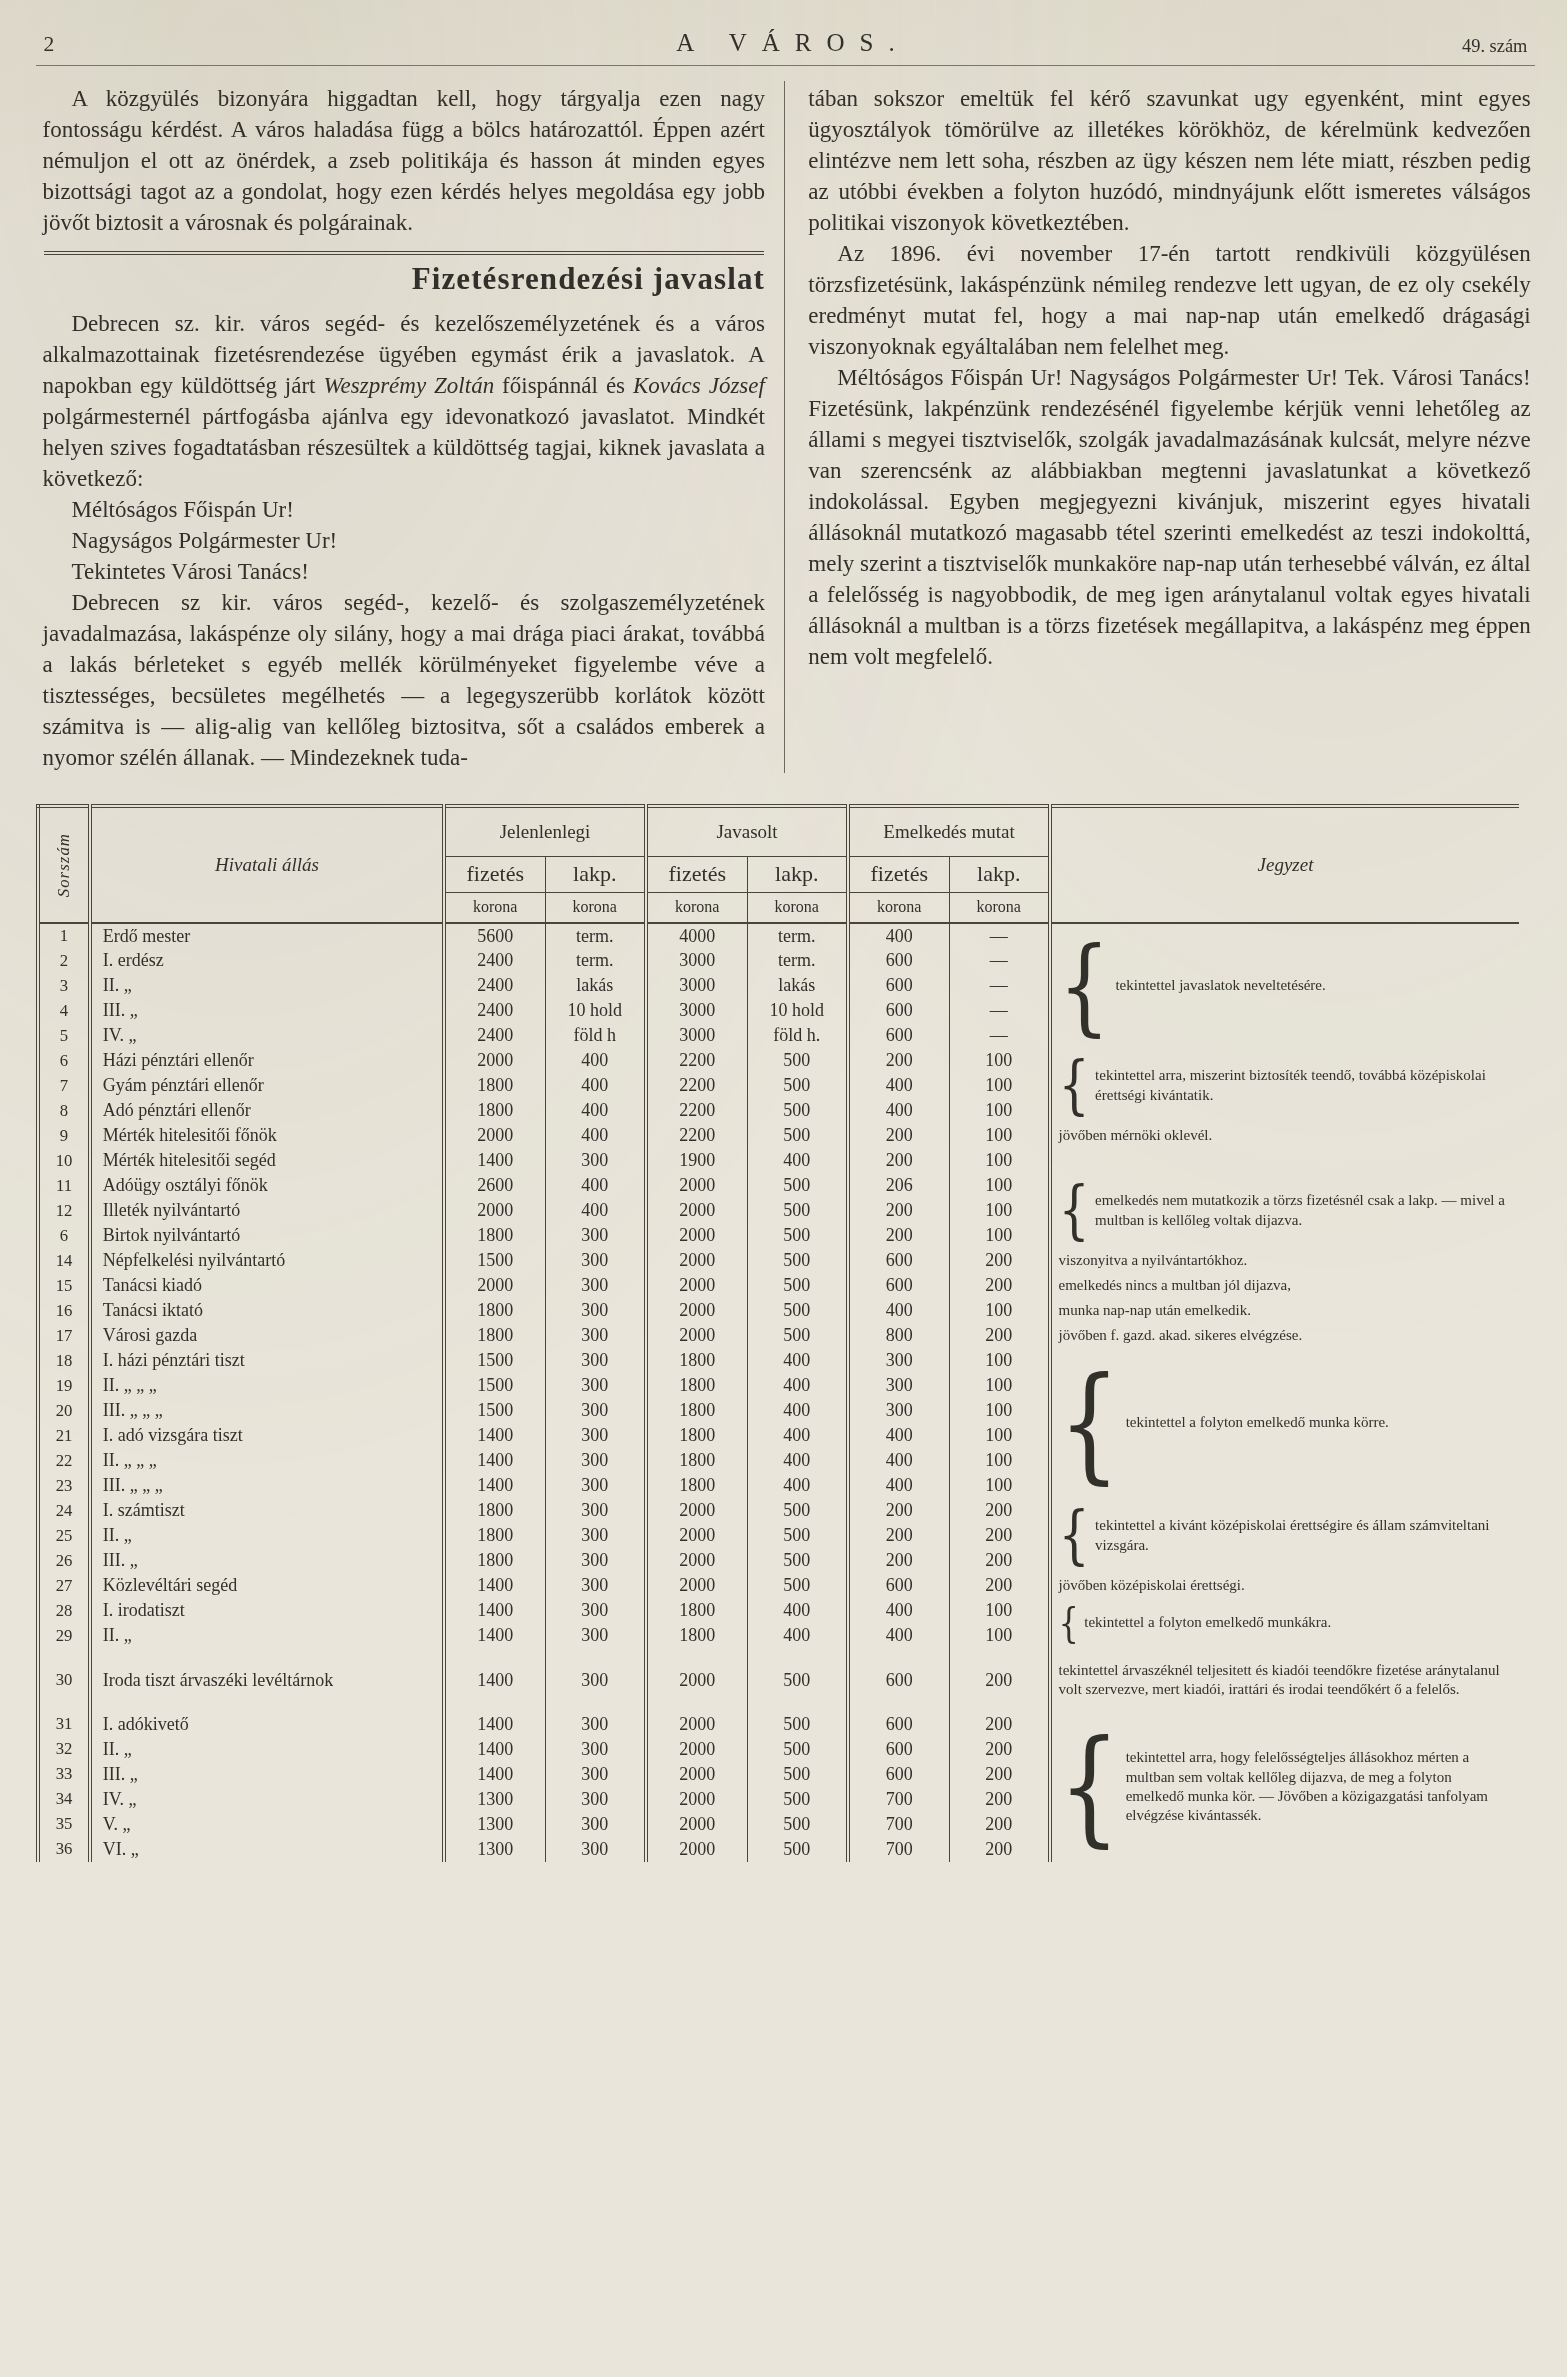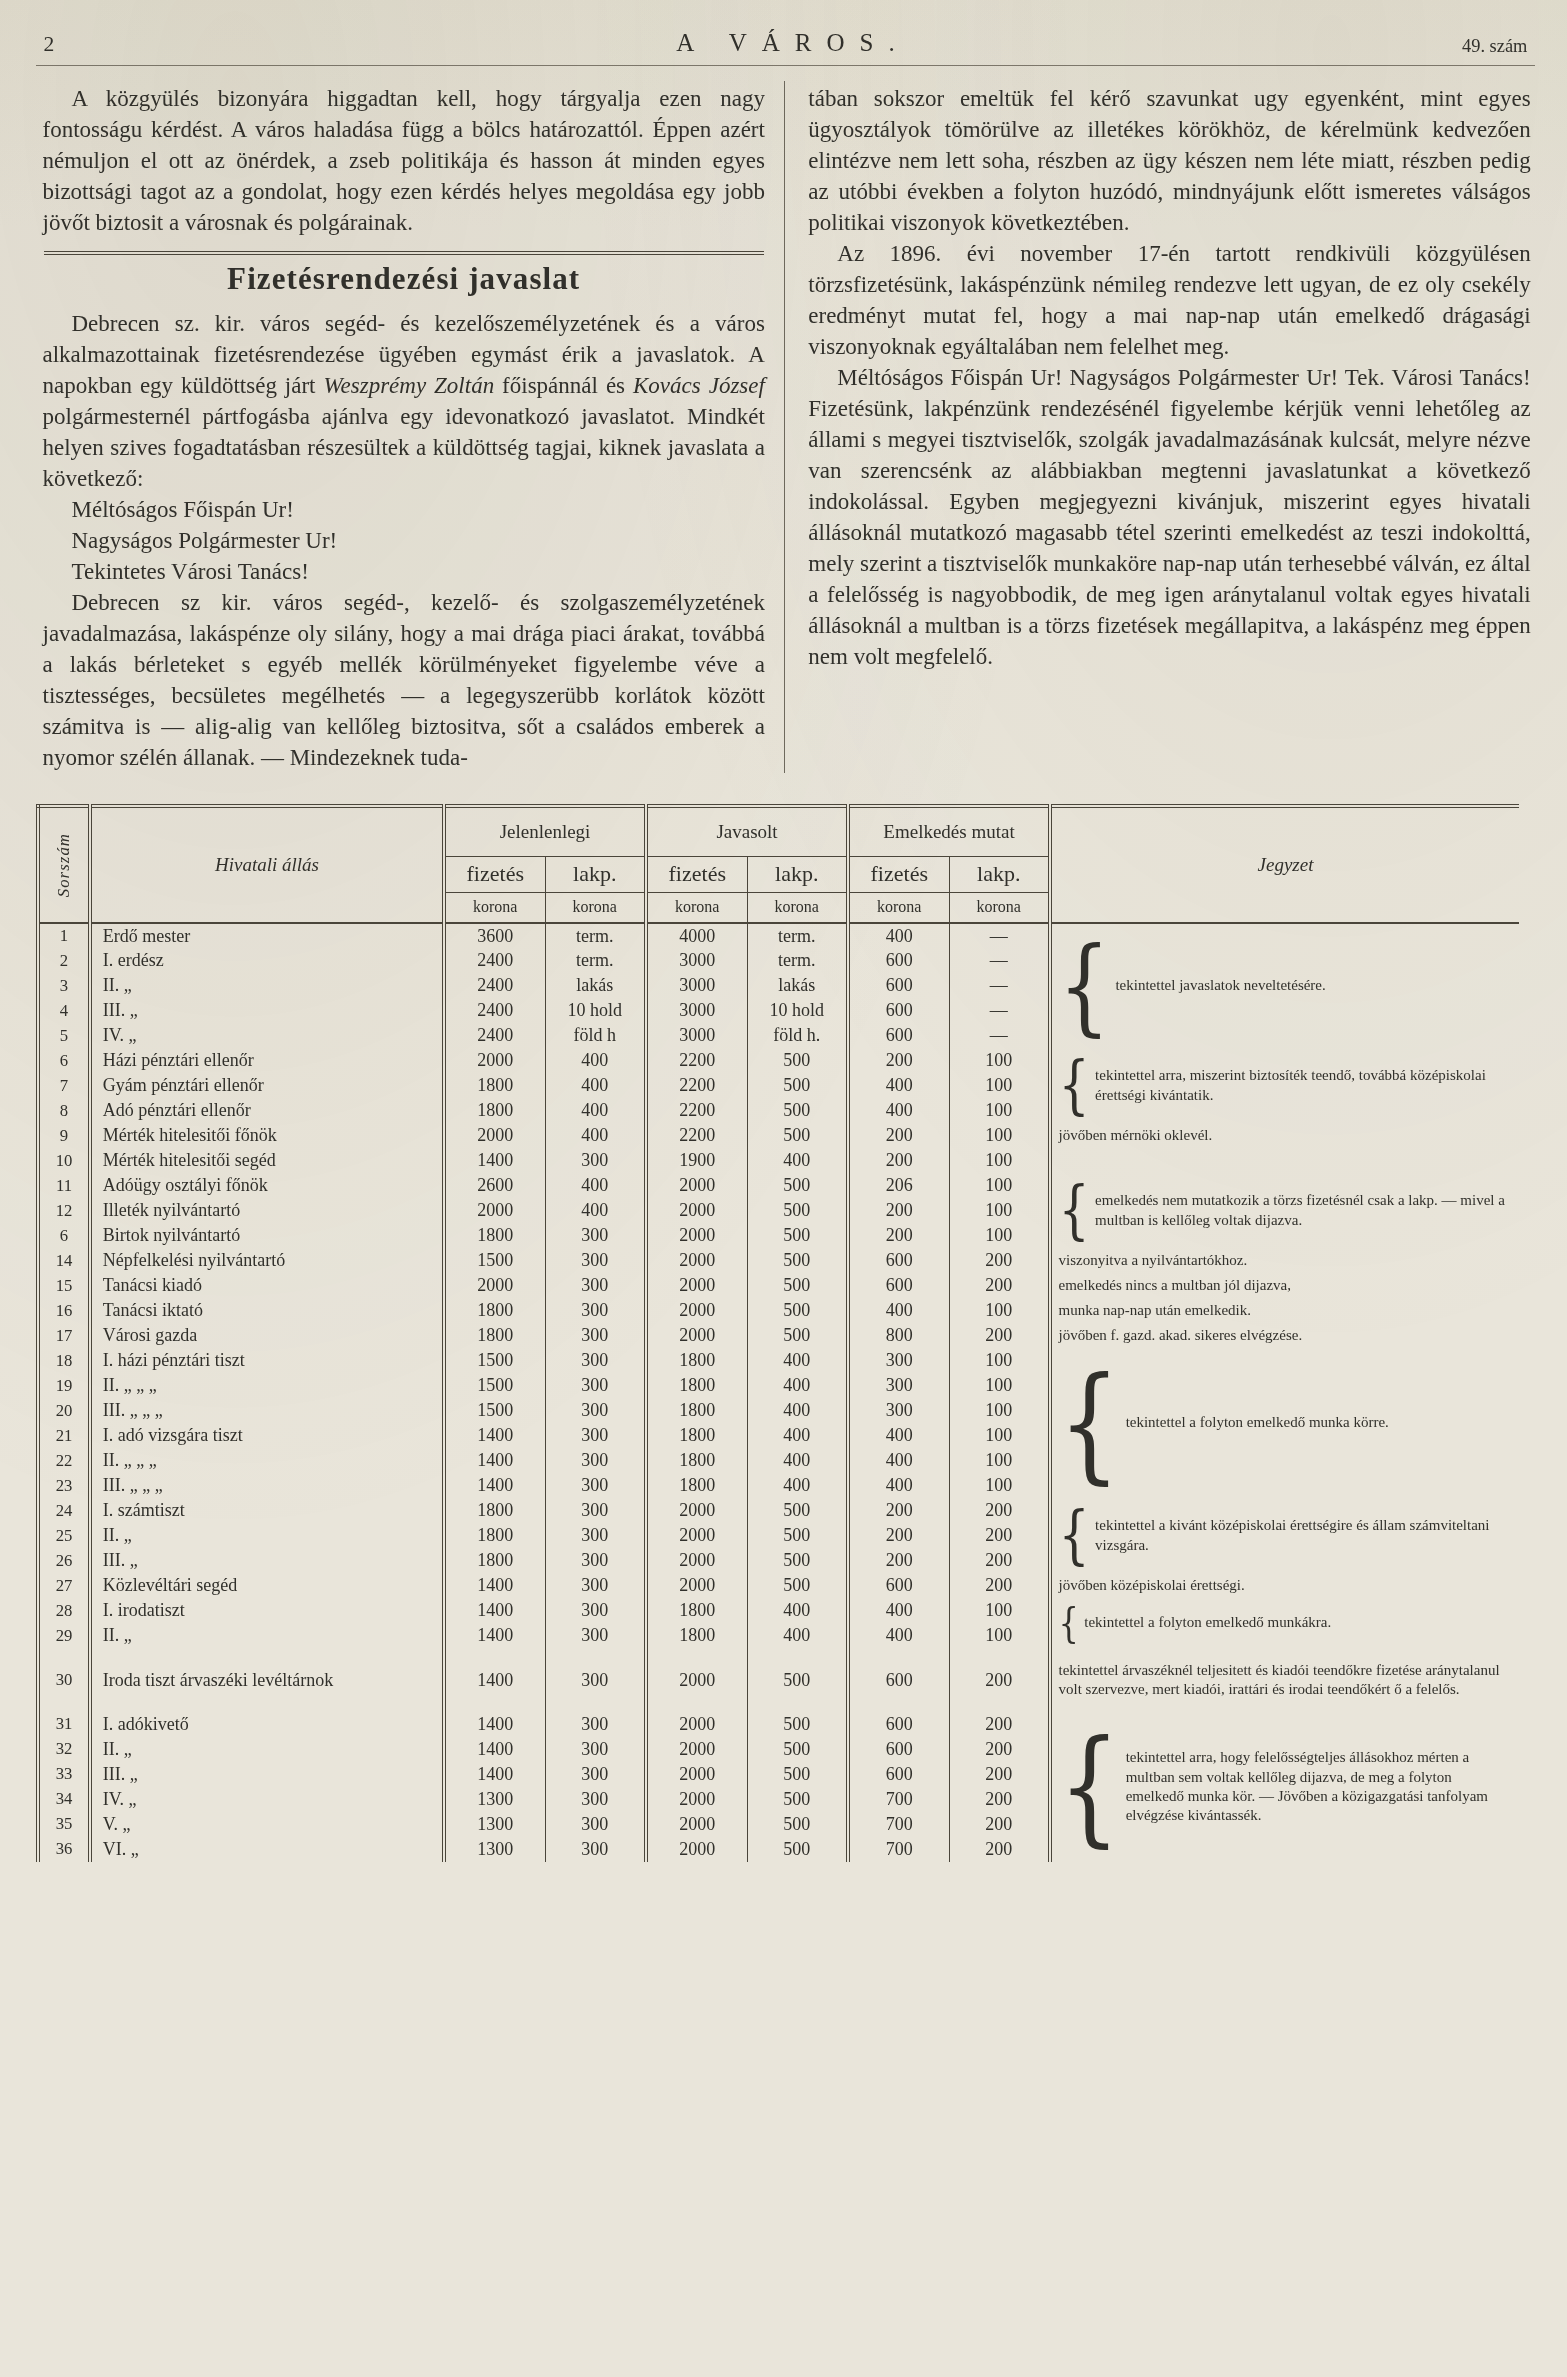--- a/index.html
+++ b/index.html
@@ -45,21 +45,21 @@
   .col p{margin:0;}
   .col p.indent{text-indent:29px;}
   .col em{font-style:italic;}
   .section-divider{
     height:3.8px;margin:13px 1.1px 8.6px 1.1px;
     border-top:1.6px solid var(--rule);
     border-bottom:1.6px solid var(--rule);
   }
   h2.section-heading{
     margin:8.6px 0 14px 0;
-    font-size:31px;font-weight:bold;letter-spacing:1.1px;text-align:center;
+    font-size:31px;font-weight:bold;letter-spacing:1.1px;text-align:right;
   }
 
   
   .table-wrap{margin-top:31px;}
   table{
     border-collapse:collapse;table-layout:fixed;
     width:1483px;
     border-top:4.9px double var(--rule);
     border-left:4.9px double var(--rule);
     color:var(--ink);
@@ -168,21 +168,21 @@
           <th class="dbl-l">korona</th>
           <th class="sgl-l">korona</th>
           <th class="dbl-l">korona</th>
           <th class="sgl-l">korona</th>
         </tr>
       </thead>
       <tbody>
           <tr>
             <td class="c-num">1</td>
             <td class="c-title dbl-l">Erdő mester</td>
-            <td class="c-val dbl-l">3600</td>
+            <td class="c-val dbl-l">5600</td>
             <td class="c-val sgl-l">term.</td>
             <td class="c-val dbl-l">4000</td>
             <td class="c-val sgl-l">term.</td>
             <td class="c-val dbl-l">400</td>
             <td class="c-val sgl-l">—</td>
             <td class="c-note dbl-l" rowspan="5">
               <div class="note-wrap">
                 <span class="note-brace" style="font-size: 81px;">{</span>
                 <span class="note-text">tekintettel javaslatok neveltetésére.</span>
               </div>

